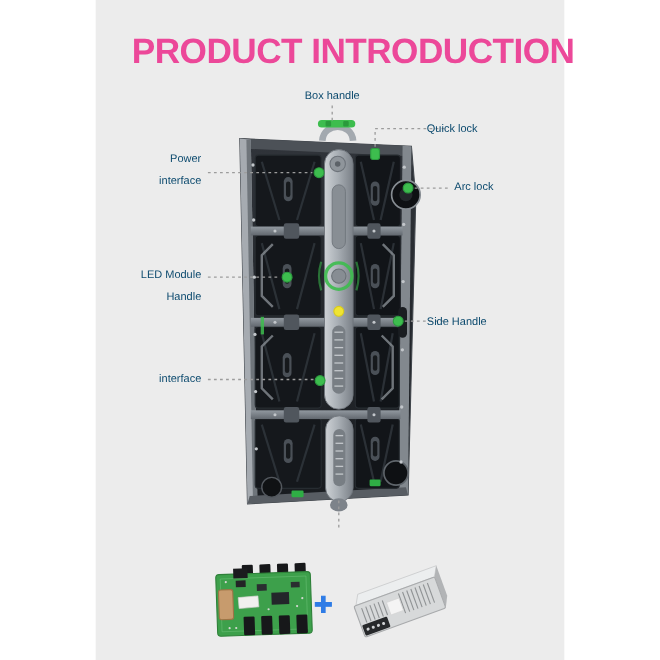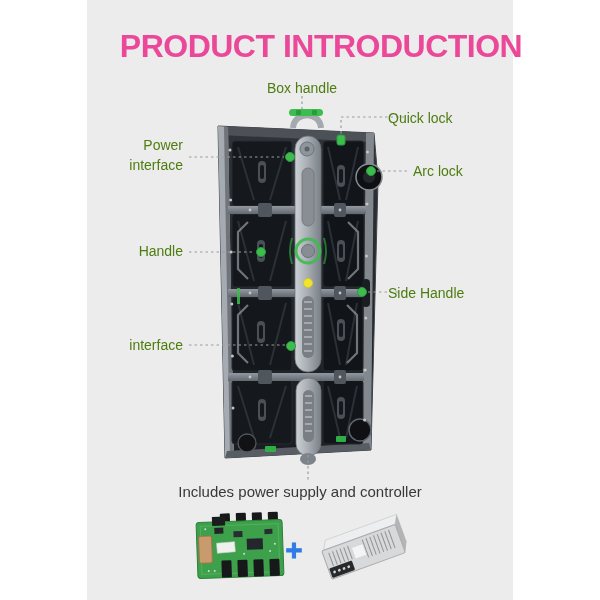--- a/index.html
+++ b/index.html
@@ -6,21 +6,21 @@
   html, body { width: 600px; height: 600px; background: #ffffff; }
   body { font-family: "Liberation Sans", sans-serif; }
   .stage { position: relative; width: 600px; height: 600px; background: #ffffff; overflow: hidden; }
   .content-bg { position: absolute; left: 87px; top: 0; width: 426px; height: 600px; background: #ececec; }
   .scene { position: absolute; left: 0; top: 0; }
   .title {
     position: absolute; left: 87px; top: 28px; width: 468px;
     text-align: center; font-size: 32px; font-weight: bold;
     letter-spacing: -0.5px; color: #ec4899; white-space: nowrap;
   }
-  .lbl { position: absolute; font-size: 14px; line-height: 20px; color: #4d7c0f; white-space: nowrap; }
+  .lbl { position: absolute; font-size: 10px; line-height: 20px; color: #0c4a6e; white-space: nowrap; }
   .lbl-right { left: 87px; width: 96px; text-align: right; }
   .lbl-box-handle { left: 302px; top: 78px; transform: translateX(-50%); }
   .lbl-quick-lock { left: 388px; top: 108px; }
   .lbl-power { top: 135px; }
   .lbl-arc-lock { left: 413px; top: 161px; }
   .lbl-led { top: 241px; }
   .lbl-side-handle { left: 388px; top: 283px; }
   .lbl-cable { top: 335px; }
   .caption {
     position: absolute; left: 87px; top: 483px; width: 426px;
@@ -309,22 +309,22 @@
   </svg>
 
   <div class="lbl lbl-box-handle">Box handle</div>
   <div class="lbl lbl-quick-lock">Quick lock</div>
   <div class="lbl lbl-right lbl-power">
     <div>Power</div>
     <div>interface</div>
   </div>
   <div class="lbl lbl-arc-lock">Arc lock</div>
   <div class="lbl lbl-right lbl-led">
+    <div>LED Module</div>
     <div>Handle</div>
   </div>
   <div class="lbl lbl-side-handle">Side Handle</div>
   <div class="lbl lbl-right lbl-cable">
     <div>interface</div>
   </div>
 
-  <div class="caption">Includes power supply and controller</div>
   <div class="plus">+</div>
 </div>
 
 </body></html>

